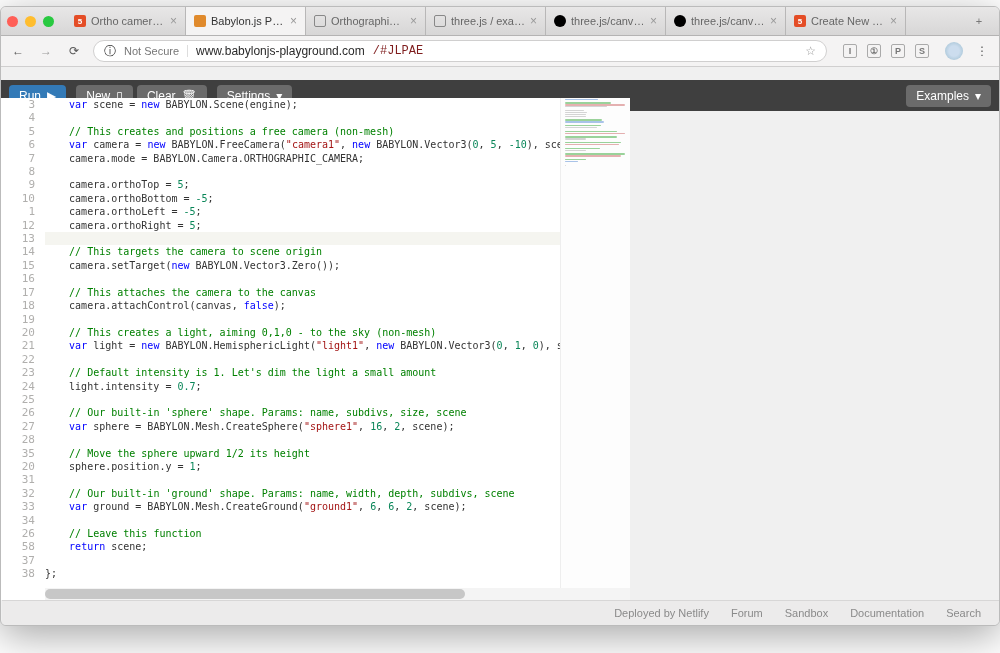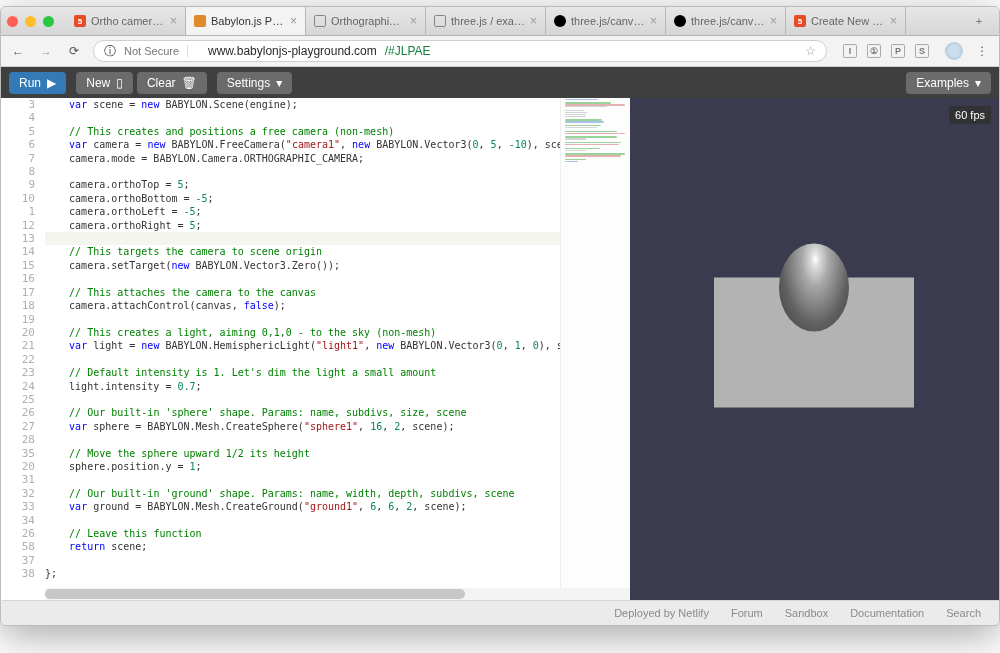--- a/index.html
+++ b/index.html
@@ -16,26 +16,26 @@
   .tab .favicon { width:12px; height:12px; flex:none; }
   .tab .tlabel { overflow:hidden; text-overflow:ellipsis; font-size:11px; }
   .tab .tclose { color:#999; font-size:12px; flex:none; }
   .newtab { width:28px; display:flex; align-items:center; justify-content:center; color:#777; }
   
   .addr-bar { height:31px; background:#f4f3f3; border-bottom:1px solid #d0cfcf; display:flex; align-items:center; padding:0 8px; gap:10px; font-size:12px; color:#666; }
   .nav-btn { width:18px; text-align:center; color:#9a9a9a; }
   .nav-btn.enabled { color:#5a5a5a; }
   .omni { flex:1; height:22px; background:#fff; border:1px solid #d0cfcf; border-radius:13px; display:flex; align-items:center; padding:0 10px; gap:8px; color:#333; }
   .omni .secure { color:#777; font-size:11px; border-right:1px solid #ddd; padding-right:8px; }
-  .omni .urlhost { color:#2a2a2a;margin-left:12px; }
-  .omni .urlpath { color:#15803d; }
+  .omni .urlhost { color:#2a2a2a; }
+  .omni .urlpath { color:#7f1d1d;font-family:Liberation Mono, monospace; }
   .addr-icons { display:flex; align-items:center; gap:10px; padding:0 6px; }
   .sq { width:14px; height:14px; border:1px solid #aaa; border-radius:2px; font-size:9px; display:flex; align-items:center; justify-content:center; color:#777; font-weight:bold; }
   
-  .pg-toolbar { height:31px; background:#3f3f3f; display:flex; align-items:center; padding:0 8px; gap:10px; }
+  .pg-toolbar { height:31px; background:#3f3f3f; display:flex; align-items:center; padding:0 8px; gap:10px;margin-top:13px; }
   .pg-btn { height:22px; padding:0 10px; border-radius:4px; display:flex; align-items:center; gap:6px; font-size:12px; color:#fff; background:#6b6b6b; cursor:pointer; }
   .pg-btn.run { background:#337ab7; }
   .pg-btn.examples { background:#6b6b6b; margin-left:auto; }
   .pg-group { display:flex; gap:4px; }
   
   .main { position:absolute; top:91px; bottom:25px; left:0; right:0; display:flex; }
   .editor-pane { flex: 0 0 63%; position:relative; background:#fff; overflow:hidden; }
   .gutter { position:absolute; left:0; top:0; bottom:12px; width:44px; background:#fff; border-right:0; text-align:right; padding:0 10px 0 0; font-family: Menlo, Consolas, monospace; font-size:11px; color:#b0afad; line-height:13.4px; }
   .code { position:absolute; left:44px; right:0; top:0; bottom:12px; font-family: Menlo, Consolas, monospace; font-size:10px; line-height:13.4px; color:#333; white-space:pre; overflow:hidden; }
   .code .line.hl { background:#f5f5f0; }
@@ -238,27 +238,20 @@
           <div class="mline" style="width: 0px;"></div>
           <div class="mline mg" style="width: 20.8px;"></div>
           <div class="mline mb" style="width: 13.6px;"></div>
           <div class="mline" style="width: 0px;"></div>
           <div class="mline mk" style="width: 1.6px;"></div>
         </div>
       <div class="hscroll">
           <div class="thumb"></div>
         </div>
     </div>
-    <div class="render-pane">
-      <div class="fps">60 fps</div>
-      <div class="scene">
-        <div class="ground"></div>
-        <div class="sphere"></div>
-      </div>
-    </div>
   </div>
 
   <div class="pg-footer" id="footer">
       <span>Deployed by Netlify</span>
       <span>Forum</span>
       <span>Sandbox</span>
       <span>Documentation</span>
       <span>Search</span>
     </div>
 

